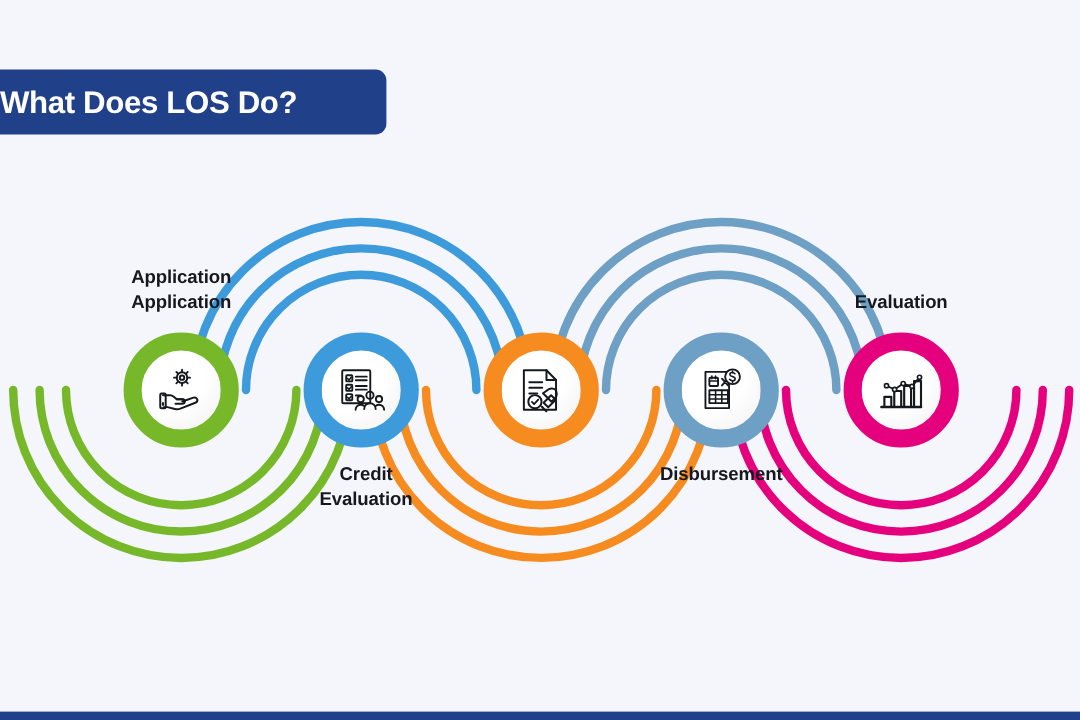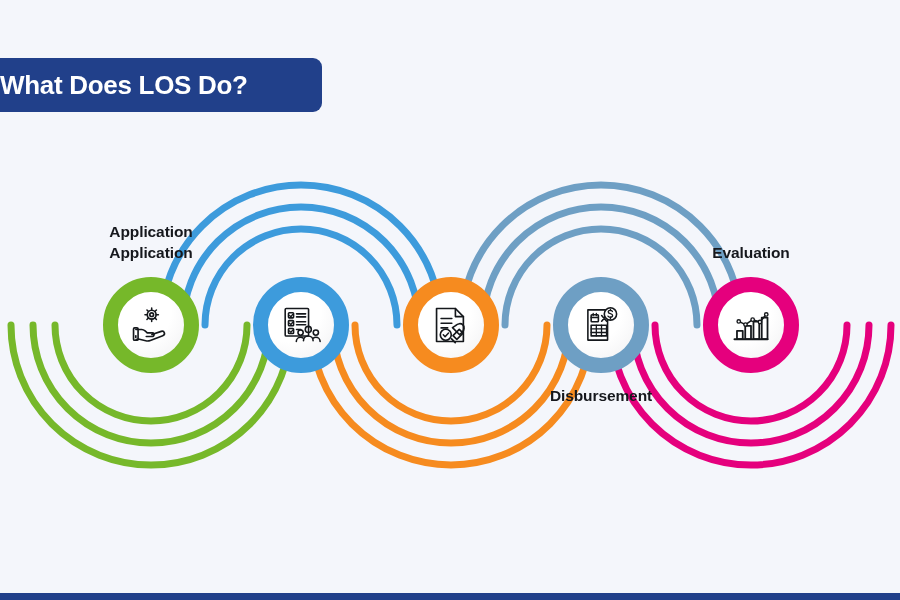--- a/index.html
+++ b/index.html
@@ -157,20 +157,24 @@
         <path d="M25.5 38.6h6.4" stroke-width="2.3"></path>
         <circle cx="42.6" cy="38.4" r="4.4"></circle>
         <path d="M35.6 55c0-3.9 3.1-7 7-7s7 3.1 7 7"></path>
         <circle cx="31.4" cy="43" r="3.8"></circle>
         <path d="M25.2 56c0-3.4 2.8-6.2 6.2-6.2 1.4 0 2.7.5 3.8 1.3"></path>
         <circle cx="53.6" cy="43" r="3.8"></circle>
         <path d="M59.8 56c0-3.4-2.8-6.2-6.2-6.2-1.4 0-2.7.5-3.8 1.3"></path>
       </svg>
     </span>
   </div>
+  <div class="node-label" style="left:205px; top:385px;">
+    <div>Credit</div>
+    <div>Evaluation</div>
+  </div>
 
   <div class="node" style="left:403px; top:277px; border-color:#f68b1f;">
     <span>
       <svg width="44" height="44" viewBox="0 0 64 64" fill="none" stroke="#15181c" stroke-width="2.4" stroke-linecap="round" stroke-linejoin="round">
         <path d="M11 8h27.4L50 19.8V56H11z"></path>
         <path d="M38.4 8v11.8H50"></path>
         <path d="M17.6 22.6h15.6M17.6 29.4h15.6M17.6 36.2h9.6" stroke-width="2.4"></path>
         <circle cx="24.4" cy="46.2" r="8"></circle>
         <path d="M20.8 46.3l2.6 2.7 5-5.4" stroke-width="2.2"></path>
         <path d="M38.6 32.9c3.3-3.3 8.1-3.7 10.7-1.1 2.6 2.6 2.2 7.4-1.1 10.7l-3.7 3.7-10.3-10.3z"></path>

